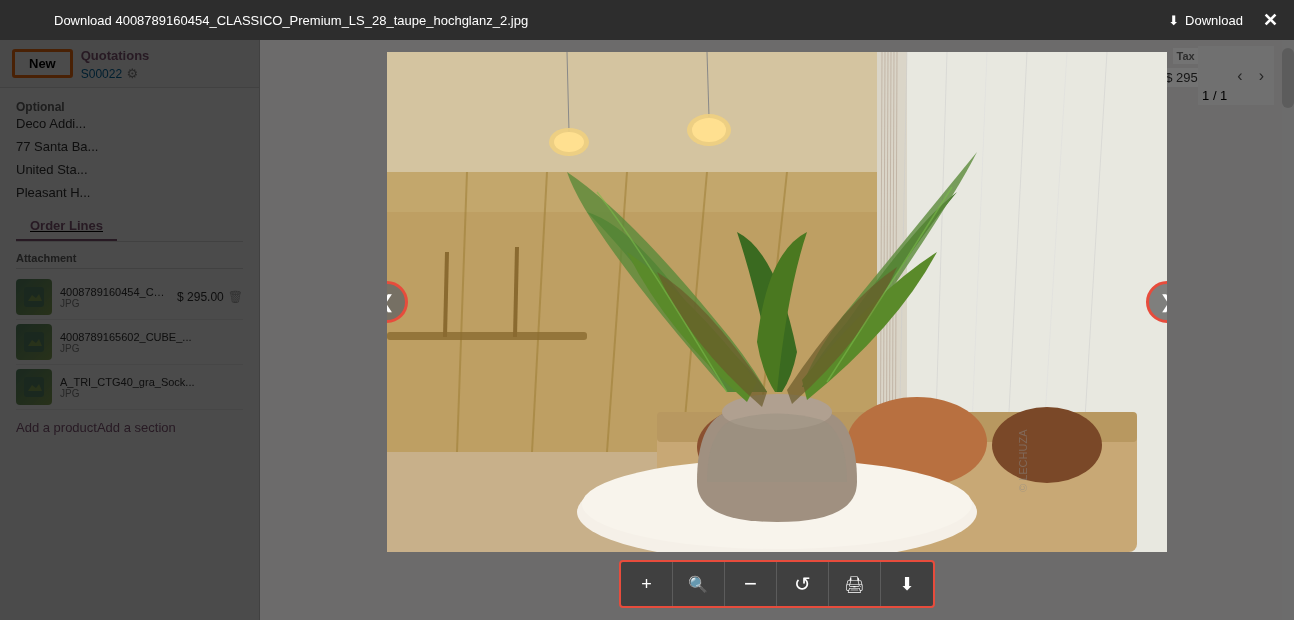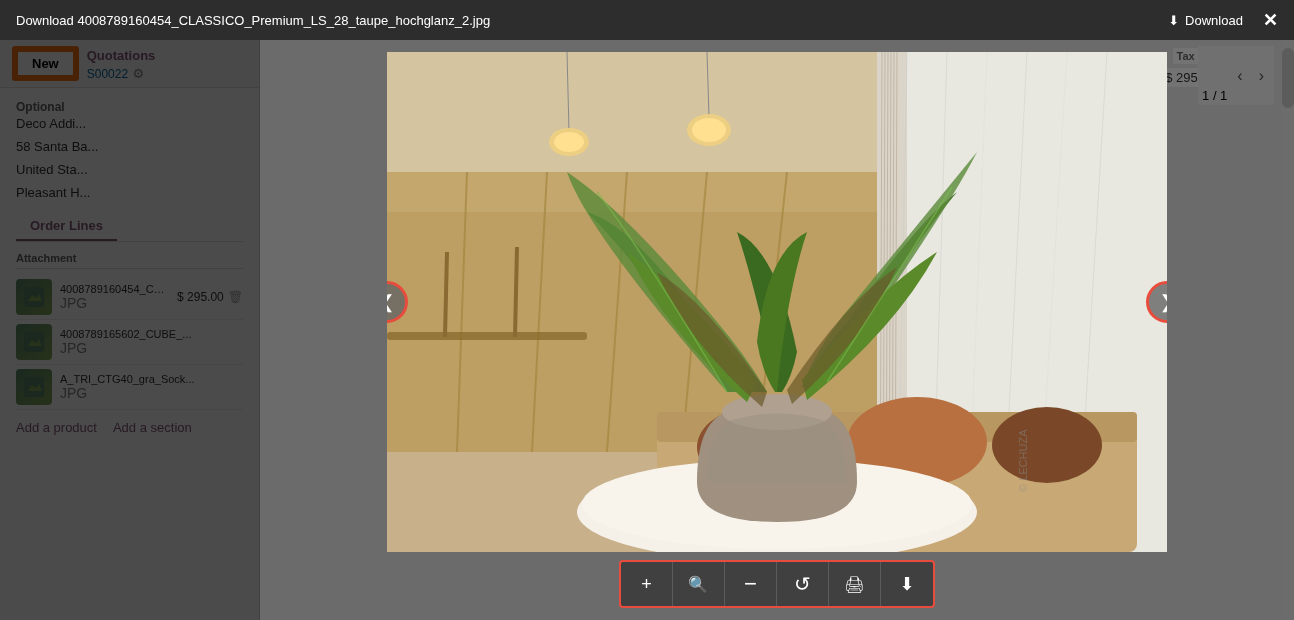--- a/index.html
+++ b/index.html
@@ -11,21 +11,21 @@
       color: #fff;
       height: 40px;
       display: flex;
       align-items: center;
       justify-content: space-between;
       padding: 0 16px;
       font-size: 13px;
       position: relative;
       z-index: 200;
     }
-    .download-bar-title { flex: 1; }
+    .download-bar-title { flex: 1; margin-left: 38px; }
     .download-btn {
       background: none;
       border: none;
       color: #fff;
       cursor: pointer;
       font-size: 13px;
       display: flex;
       align-items: center;
       gap: 6px;
       margin-right: 20px;
@@ -63,21 +63,21 @@
       background: #f8f8f8;
       border-bottom: 1px solid #ddd;
       padding: 6px 12px;
       display: flex;
       align-items: center;
       gap: 8px;
       height: 48px;
     }
     .new-btn {
       background: #fff;
-      border: 6px solid #f97316;
+      border: 3px solid #f97316;
       padding: 4px 14px;
       border-radius: 3px;
       cursor: pointer;
       font-size: 13px;
       font-weight: 600;
       text-align: right;
     }
     .breadcrumb-text {
       font-size: 13px;
       color: #875a7b;
@@ -127,20 +127,21 @@
       color: #333;
       margin-bottom: 10px;
       margin-top: 4px;
     }
 
     
     .tabs {
       display: flex;
       border-bottom: 1px solid #ddd;
       margin-bottom: 10px;
+      text-decoration: underline;
     }
     .tab {
       padding: 6px 14px;
       font-size: 13px;
       cursor: pointer;
       border-bottom: 2px solid transparent;
       color: #666;
     }
     .tab.active {
       color: #875a7b;
@@ -176,31 +177,30 @@
       border-radius: 4px;
       display: flex;
       align-items: center;
       justify-content: center;
       color: #fff;
       font-size: 10px;
       flex-shrink: 0;
     }
     .product-info { flex: 1; overflow: hidden; }
     .product-name { font-size: 11px; color: #333; white-space: nowrap; overflow: hidden; text-overflow: ellipsis; }
-    .product-type { font-size: 14px; color: #888; }
+    .product-type { font-size: 10px; color: #888; }
 
     
     .price-delete { display: flex; align-items: center; gap: 4px; font-size: 12px; }
     .trash-icon { color: #aaa; cursor: pointer; font-size: 12px; }
     .price-val { color: #333; }
 
     
     .add-buttons {
       display: flex;
-      gap: 16px;
       padding: 10px 0;
       font-size: 13px;
     }
     .add-link {
       color: #875a7b;
       cursor: pointer;
       text-decoration: none;
       font-size: 13px;
     }
 
@@ -364,21 +364,21 @@
         <span class="breadcrumb-sub">S00022</span>
         <span class="gear-icon">⚙</span>
       </div>
     </div>
 
     <div class="form-content">
 
       <div class="customer-block">
         <div class="field-label">Optional</div>
         <div class="field-value">Deco Addi...</div>
-        <div class="field-value">58 Santa Ba...</div>
+        <div class="field-value">77 Santa Ba...</div>
         <div class="field-value">United Sta...</div>
         <div class="field-value">Pleasant H...</div>
       </div>
 
 
       <div class="tabs">
         <div class="tab active">Order Lines</div>
       </div>
 
       <div class="table-header">

